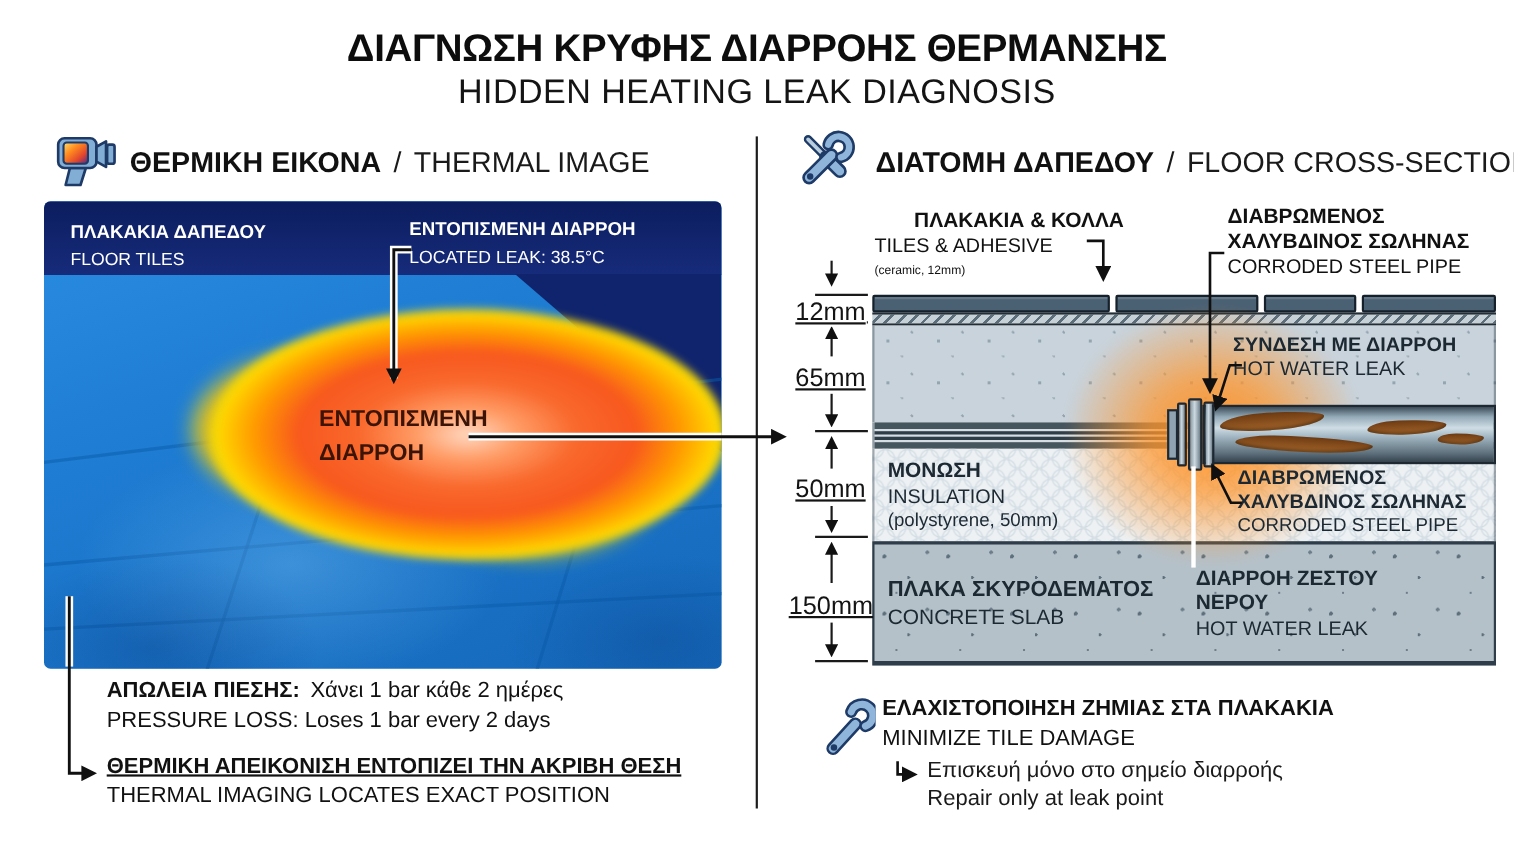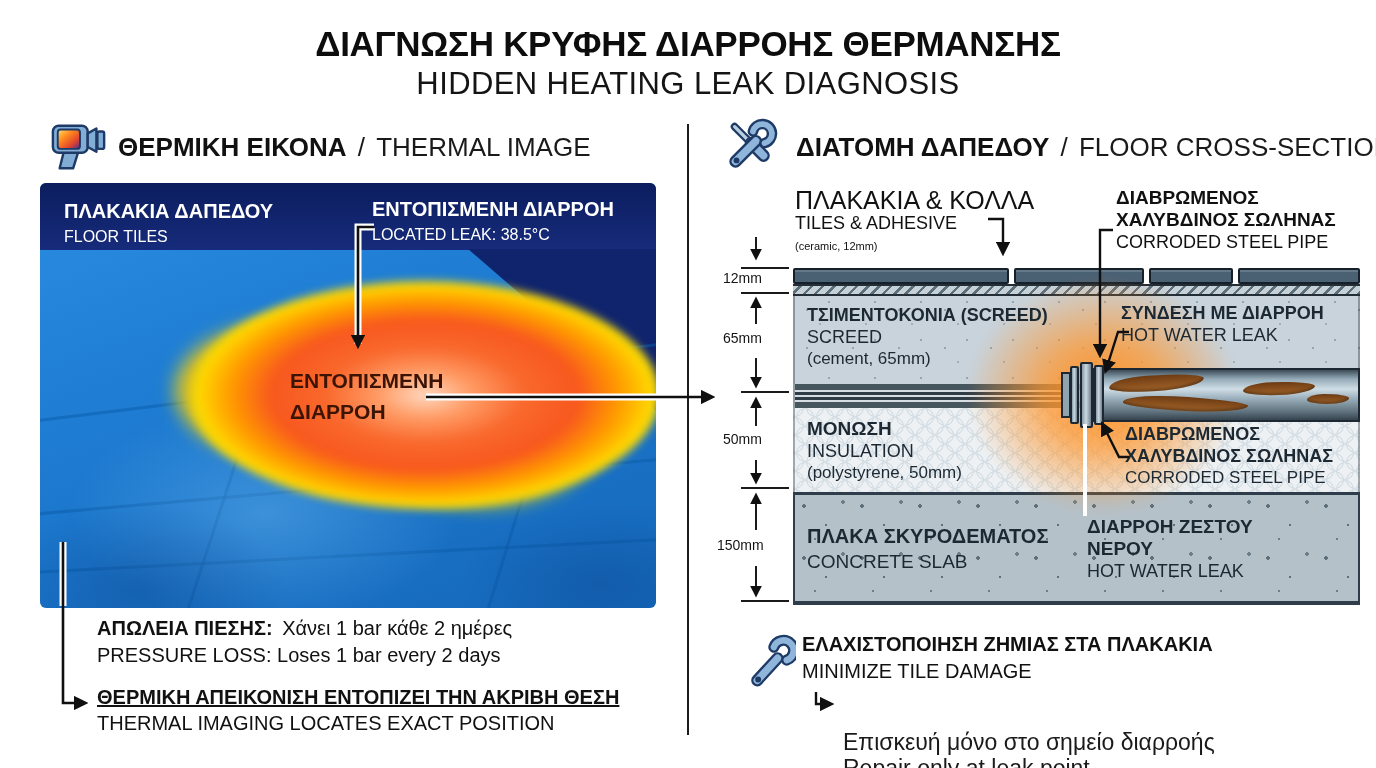--- a/index.html
+++ b/index.html
@@ -23,21 +23,21 @@
   .grout{position:absolute;height:3px;background:#0a5caa;opacity:.5;border-radius:2px;transform-origin:left center;}
   .lo{position:absolute;border-radius:50%;}
   .blob{position:absolute;border-radius:50%;}
   .b1{left:150px;top:98px;width:470px;height:228px;filter:blur(4px);
       background:radial-gradient(ellipse at 50% 50%, #ffd9c2 0%, #ff9c66 14%, #f9682c 30%, #f8581e 46%, #ff9800 58%, #ffd600 68%, #9bd53a 77%, rgba(70,180,220,.25) 87%, rgba(27,127,212,0) 94%);}
   .b2{left:315px;top:168px;width:250px;height:155px;filter:blur(9px);opacity:.9;
       background:radial-gradient(ellipse at 50% 50%, #f87038 0%, #fb8c16 40%, #ffd600 62%, #9bd53a 75%, rgba(27,127,212,0) 90%);}
   .b3{left:135px;top:140px;width:215px;height:135px;filter:blur(9px);opacity:.85;
       background:radial-gradient(ellipse at 50% 50%, #f97727 0%, #fb9212 45%, #ffd600 66%, #9bd53a 78%, rgba(27,127,212,0) 92%);}
   .t-label{position:absolute;color:#fff;line-height:26px;}
-  .t-label .b{font-weight:700;font-size:20px;display:block;}
+  .t-label .b{font-weight:700;font-size:17px;display:block;}
   .t-label .n{font-weight:400;font-size:16px;display:block;}
   .hot-label{position:absolute;left:250px;top:182px;width:270px;text-align:left;
              font-size:21px;font-weight:800;line-height:31px;color:#3b1406;z-index:3;}
   
   .xsec{left:793px;top:268px;width:567px;height:337px;}
   .layer{position:absolute;left:0;width:567px;box-sizing:border-box;}
   .tiles-row{top:0;height:16px;display:flex;gap:5px;}
   .tile{height:16px;background:#4a6174;border:2px solid #15202a;border-radius:2px;box-sizing:border-box;
         box-shadow:inset 0 2px 0 rgba(255,255,255,.15);}
   .adhesive{top:16px;height:12px;border-top:2px solid #222d36;border-bottom:2px solid #222d36;
@@ -67,24 +67,24 @@
         background:linear-gradient(#3c4c58 0%,#94aab8 18%,#cfdde5 38%,#9fb4c0 55%,#5c6e7a 85%,#35434e 100%);
         border:2px solid #1d2833;overflow:hidden;}
   .rust{position:absolute;background:linear-gradient(#6d3a12,#a4652a);border-radius:40% 60% 50% 50%/60% 40% 60% 40%;
         box-shadow:inset 0 -2px 3px rgba(0,0,0,.35);}
   .ring{position:absolute;z-index:6;box-sizing:border-box;border:2px solid #1d2833;border-radius:2px;
         background:linear-gradient(90deg,#8398a6,#cdd9e0 45%,#70828e);}
   .stub{position:absolute;left:268px;top:104px;width:10px;height:46px;z-index:5;box-sizing:border-box;
         background:#8fa3b0;border:2px solid #1d2833;}
   .xl{position:absolute;z-index:8;color:#1c2832;line-height:22px;white-space:nowrap;}
   .xl .b{font-weight:800;}
-  .dim{position:absolute;z-index:70;font-size:14px;color:#141414;background:#fff;padding:0 1px;}
+  .dim{position:absolute;z-index:70;font-size:23px;color:#141414;text-align:center;background:#fff;padding:0 1px;text-decoration:underline;}
   .overlay{position:absolute;left:0;top:0;width:1376px;height:768px;z-index:60;pointer-events:none;}
   .ft{white-space:nowrap;}
-  .note{font-size:23px;color:#1a1a1a;margin-top:40px;}
+  .note{font-size:20px;color:#1a1a1a;}
 </style>
 </head>
 <body>
 
 <div class="canvas">
 
   <div class="abs ctr title-el">ΔΙΑΓΝΩΣΗ ΚΡΥΦΗΣ ΔΙΑΡΡΟΗΣ ΘΕΡΜΑΝΣΗΣ</div>
   <div class="abs ctr title-en">HIDDEN HEATING LEAK DIAGNOSIS</div>
 
   <div class="abs divider"></div>
@@ -163,21 +163,21 @@
       </g>
     </svg>
   </div>
   <div class="abs sec-head" style="left:796px;top:132px;">
     <span class="b">ΔΙΑΤΟΜΗ ΔΑΠΕΔΟΥ</span>
     <span class="n" style="margin:0 4px;">/</span>
     <span class="n">FLOOR CROSS-SECTION</span>
   </div>
 
   <div class="abs" style="left:795px;top:189px;line-height:23px;">
-    <div style="font-size:25px;font-weight:400;">ΠΛΑΚΑΚΙΑ &amp; ΚΟΛΛΑ</div>
+    <div style="font-size:19px;font-weight:700;margin-left:36px;">ΠΛΑΚΑΚΙΑ &amp; ΚΟΛΛΑ</div>
     <div style="font-size:18px;">TILES &amp; ADHESIVE</div>
     <div style="font-size:11px;">(ceramic, 12mm)</div>
   </div>
   <div class="abs" style="left:1116px;top:187px;line-height:22px;">
     <div style="font-size:19px;font-weight:800;">ΔΙΑΒΡΩΜΕΝΟΣ</div>
     <div style="font-size:19px;font-weight:800;">ΧΑΛΥΒΔΙΝΟΣ ΣΩΛΗΝΑΣ</div>
     <div style="font-size:18px;">CORRODED STEEL PIPE</div>
   </div>
 
   <div class="abs xsec">
@@ -203,25 +203,20 @@
       <div class="rust" style="left:28px;top:27px;width:125px;height:14px;transform:rotate(3deg);"></div>
       <div class="rust" style="left:148px;top:12px;width:72px;height:13px;transform:rotate(-2deg);"></div>
       <div class="rust" style="left:212px;top:24px;width:42px;height:10px;"></div>
     </div>
     <div class="stub"></div>
     <div class="ring" style="left:277px;top:98px;width:9px;height:58px;"></div>
     <div class="ring" style="left:287px;top:94px;width:13px;height:66px;"></div>
     <div class="ring" style="left:301px;top:97px;width:10px;height:60px;"></div>
     <div class="abs" style="left:290px;top:156px;width:3.5px;height:92px;background:#fff;z-index:7;"></div>
 
-    <div class="xl" style="left:14px;top:36px;">
-      <div class="b" style="font-size:18px;">ΤΣΙΜΕΝΤΟΚΟΝΙΑ (SCREED)</div>
-      <div style="font-size:18px;">SCREED</div>
-      <div style="font-size:17px;">(cement, 65mm)</div>
-    </div>
     <div class="xl" style="left:328px;top:34px;">
       <div class="b" style="font-size:18px;">ΣΥΝΔΕΣΗ ΜΕ ΔΙΑΡΡΟΗ</div>
       <div style="font-size:18px;">HOT WATER LEAK</div>
     </div>
     <div class="xl" style="left:14px;top:150px;">
       <div class="b" style="font-size:19px;">ΜΟΝΩΣΗ</div>
       <div style="font-size:18px;">INSULATION</div>
       <div style="font-size:17px;">(polystyrene, 50mm)</div>
     </div>
     <div class="xl" style="left:332px;top:155px;">

